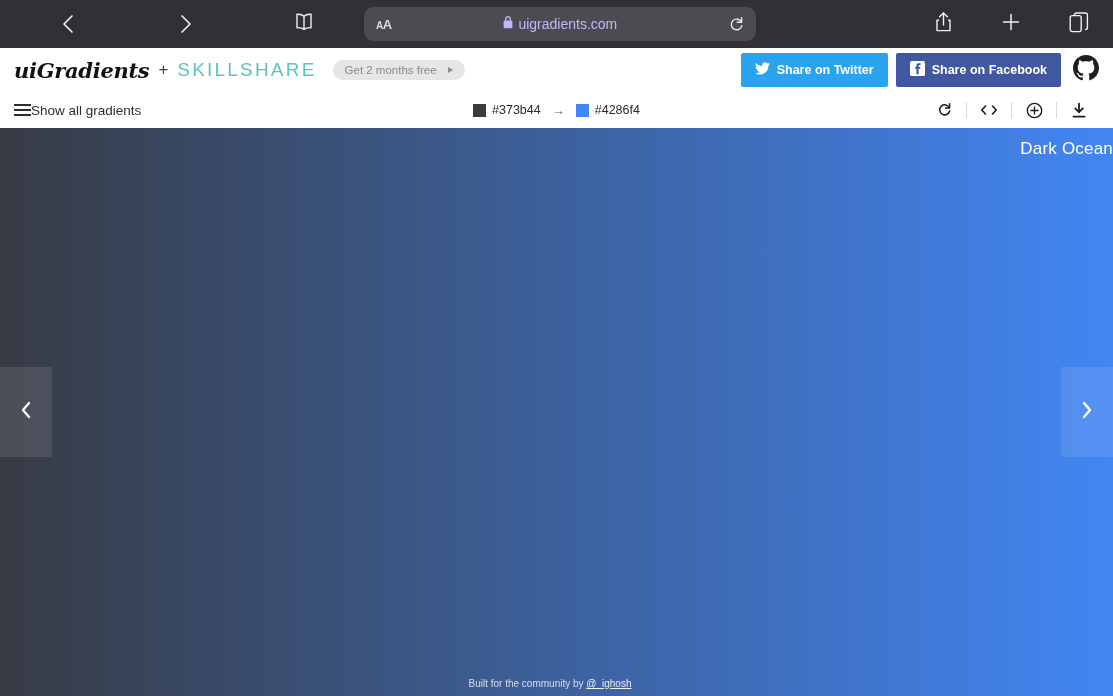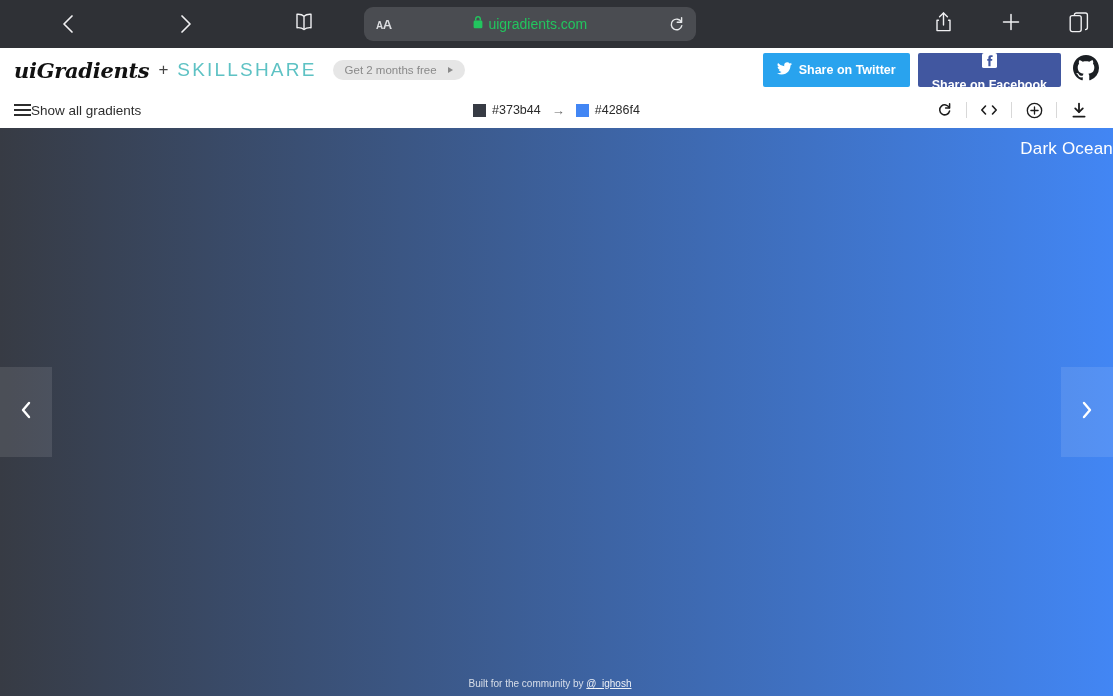--- a/index.html
+++ b/index.html
@@ -23,36 +23,36 @@
     width: 56px; height: 48px;
     display: flex; align-items: center; justify-content: center;
     color: #f0f0f2;
   }
   .nav-btn.back { margin-left: 40px; }
   .nav-btn.fwd { margin-left: 62px; }
   .nav-btn.book { margin-left: 62px; }
   .chev { display: block; }
   .url-bar {
     position: absolute;
-    left: 364px; width: 332px; height: 34px;
+    left: 364px; width: 392px; height: 34px;
     background: #4a4c51;
     border-radius: 9px;
     display: flex; align-items: center;
     padding: 0 12px;
   }
   .aa-text {
     font-size: 13px; font-weight: 700; color: #dcdde0;
     letter-spacing: -0.5px;
   }
   .aa-text .small { font-size: 10px; }
   .url-center {
     flex: 1;
     display: flex; align-items: center; justify-content: center;
     gap: 5px;
-    color: #22c55e; font-size: 14px;
+    color: #c4b5fd; font-size: 14px;
   }
   .reload-icon { color: #e7e9eb; display: flex; }
   .right-icons {
     position: absolute; right: 0; top: 0; height: 48px;
     display: flex; align-items: center;
   }
   .right-icons > div {
     width: 68px; height: 48px;
     display: flex; align-items: center; justify-content: center;
     color: #f0f0f2;
@@ -97,21 +97,21 @@
     position: absolute; right: 14px; top: 0; height: 44px;
     display: flex; align-items: center; gap: 8px;
   }
   .share-btn {
     height: 34px; display: flex; align-items: center; gap: 7px;
     padding: 0 14px; color: #fff;
     font-size: 12.5px; font-weight: 700;
     border-radius: 2px;
   }
   .share-tw { background: #29a3ee; }
-  .share-fb { background: #4157a0; flex-direction: column; }
+  .share-fb { background: #4157a0; }
   .gh-icon { display: flex; align-items: center; margin-left: 4px; }
 
   
   .subbar {
     height: 36px; flex: 0 0 36px;
     background: #ffffff;
     display: flex; align-items: center;
     position: relative;
     padding: 0 14px;
   }

